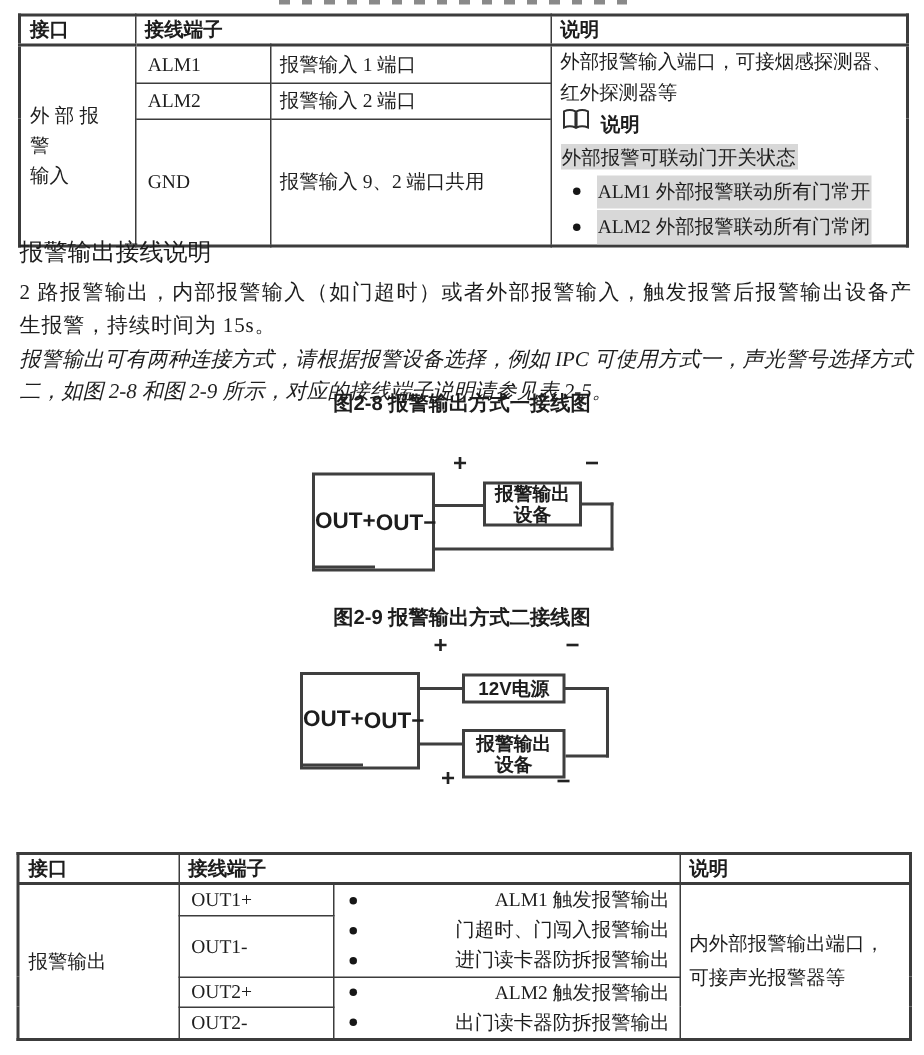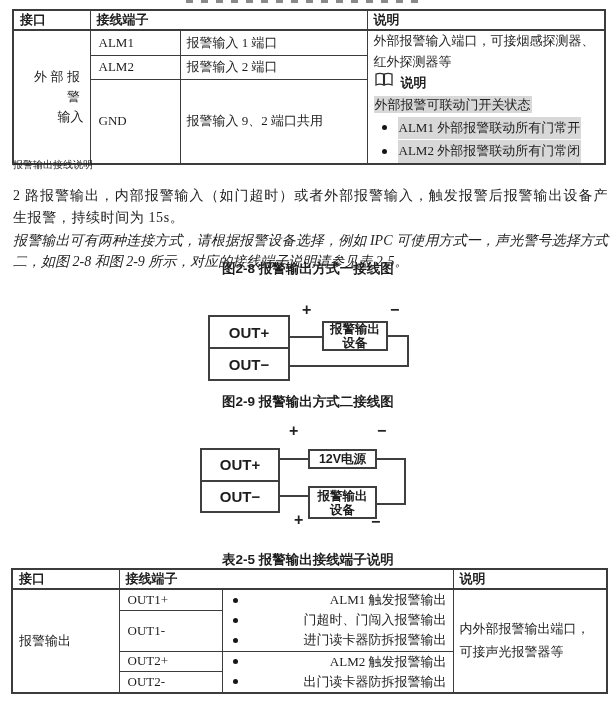--- a/index.html
+++ b/index.html
@@ -17,49 +17,49 @@
   table.doc{
     position:absolute; border-collapse:collapse; table-layout:fixed;
     font-size:13px; line-height:18px; color:#1d1d1d;
     border:2px solid #3c3c3c;
   }
   table.doc th, table.doc td{ border:1px solid #3c3c3c; padding:0 6px; vertical-align:middle; overflow:hidden;}
   table.doc th{
     font-family:"Liberation Sans","DejaVu Sans",sans-serif; font-weight:bold;
     text-align:left; border-bottom:2px solid #3c3c3c; font-size:13px;
   }
-  td.iface{ line-height:20px;text-align:right; }
+  td.iface{ line-height:20px; }
   td.iface .ls{ letter-spacing:3.5px; }
   td.topalign{ vertical-align:top; padding-top:4px; }
   td.gnd{ padding-bottom:10px; }
   
   td.remark{ vertical-align:top; padding:3px 7px 0 6px; line-height:20.5px; }
   .note-row{ display:flex; align-items:center; gap:7px; height:20px; margin:1px 0 0 0; }
   .note-label{ font-family:"Liberation Sans","DejaVu Sans",sans-serif; font-weight:bold; font-size:13px; }
   .hl{ background:#d8d8d8; padding:1px 1px; }
   .hl-line{ margin-top:2px; }
   .note-bullet{ display:flex; align-items:center; margin-top:1px; }
   .dot{ width:5px; height:5px; border-radius:50%; background:#161616; margin:0 11px 0 8px; flex:0 0 auto; }
   
   .b-row{ display:flex; align-items:center; line-height:20px;justify-content:space-between; }
   .b-row .dot{ margin:0 17px 0 4px; }
   td.out-desc{ line-height:23px; padding-left:8px;font-family:Liberation Mono, monospace; }
   td.alarm-out{ padding-left:30px; }
   
-  .bodyline{ position:absolute; left:13px; width:596px; font-size:10px; }
+  .bodyline{ position:absolute; left:13px; width:596px; font-size:16px; }
   .para{ position:absolute; left:13px; width:595px; font-size:14px; text-align:justify; }
   .p1{ line-height:22px; letter-spacing:0.6px; }
   .p2{ line-height:21px; letter-spacing:0px;font-style:italic; }
   .caption{
     position:absolute; left:12px; width:592px; text-align:center;
     font-family:"Liberation Sans","DejaVu Sans",sans-serif; font-weight:bold; font-size:13.5px;
   }
   
   .dbox{ position:absolute; border:2px solid #3f3f3f; background:#fff; box-sizing:border-box; }
-  .outbox{ display:flex; flex-direction:column; }
+  .outbox{ display:flex; flex-direction:row; }
   .outcell{ flex:1; display:flex; align-items:center; justify-content:center;
     font-family:"Liberation Sans","DejaVu Sans",sans-serif; font-weight:bold; font-size:15px; }
   .outcell.first{ border-bottom:2px solid #3f3f3f; }
   .devbox{ display:flex; flex-direction:column; align-items:center; justify-content:center;
     font-size:12.5px; line-height:14px; font-weight:600;
     font-family:"Liberation Sans","DejaVu Sans",sans-serif; }
   .wire-h{ position:absolute; height:2px; background:#3f3f3f; }
   .wire-v{ position:absolute; width:2px; background:#3f3f3f; }
   .pm{ position:absolute; font-family:"Liberation Sans","DejaVu Sans",sans-serif;
        font-weight:bold; font-size:16px; line-height:16px; color:#222; }
@@ -139,21 +139,21 @@
   </div>
   <div class="wire-h" style="left:289px; top:336px; width:34px;"></div>
   <div class="dbox devbox" style="left:322px; top:321px; width:66px; height:30px;">
     <div>报警输出</div>
     <div>设备</div>
   </div>
   <div class="wire-h" style="left:386px; top:335px; width:23px;"></div>
   <div class="wire-v" style="left:407px; top:335px; height:32px;"></div>
   <div class="wire-h" style="left:289px; top:365px; width:120px;"></div>
 
-  <div class="caption" style="top:393px">图2-9 报警输出方式二接线图</div>
+  <div class="caption" style="top:403px">图2-9 报警输出方式二接线图</div>
 
   <span class="pm" style="left:289px; top:423px">+</span>
   <span class="pm" style="left:377px; top:423px">−</span>
 
   <div class="dbox outbox" style="left:200px; top:448px; width:80px; height:65px;">
     <div class="outcell first">OUT+</div>
     <div class="outcell">OUT−</div>
   </div>
   <div class="wire-h" style="left:279px; top:458px; width:30px;"></div>
   <div class="dbox devbox" style="left:308px; top:449px; width:69px; height:20px;">
@@ -163,21 +163,20 @@
   <div class="wire-v" style="left:404px; top:458px; height:47px;"></div>
   <div class="wire-h" style="left:376px; top:503px; width:30px;"></div>
   <div class="dbox devbox" style="left:308px; top:486px; width:69px; height:33px;">
     <div>报警输出</div>
     <div>设备</div>
   </div>
   <div class="wire-h" style="left:279px; top:495px; width:30px;"></div>
   <span class="pm" style="left:294px; top:512px">+</span>
   <span class="pm" style="left:371px; top:514px">−</span>
 
-  <div class="caption" style="top:551px">表2-5 报警输出接线端子说明</div>
 
   <table class="doc" style="left:11px; top:568px; width:595px;">
     <colgroup>
         <col style="width:107px">
         <col style="width:103px">
         <col style="width:231px">
         <col style="width:154px">
       </colgroup>
     <tbody>
         <tr style="height:18px">

